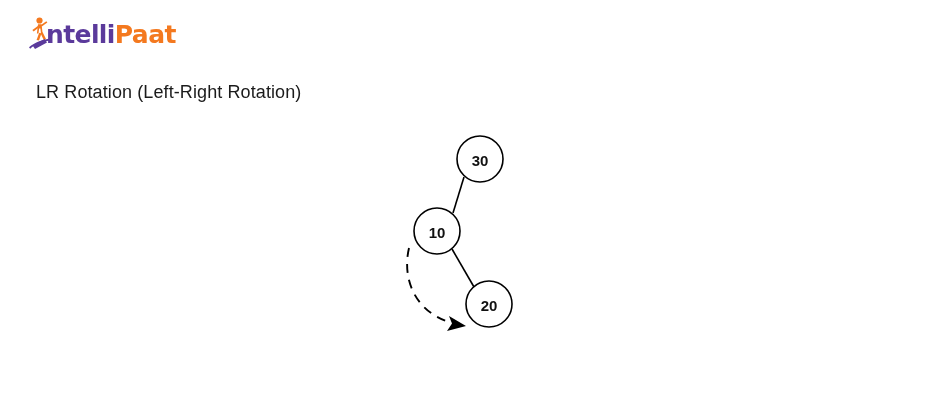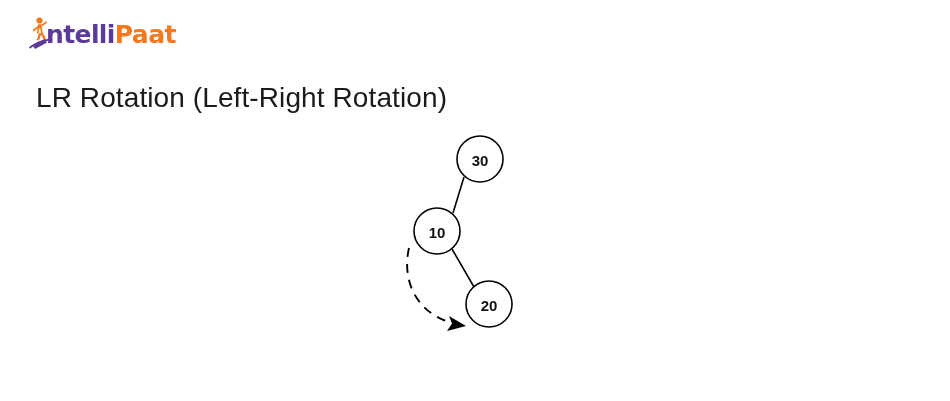--- a/index.html
+++ b/index.html
@@ -47,21 +47,21 @@
   }
   .logo-part-a { color: #5b3a9b; }
   .logo-part-b { color: #f4791f; }
 
   
   .heading {
     position: absolute;
     left: 36px;
     top: 82px;
     font-family: "Liberation Sans", sans-serif;
-    font-size: 28px;
+    font-size: 18px;
     font-weight: 500;
     color: #1b1b1b;
     letter-spacing: 0.1px;
     white-space: nowrap;
     text-align: center;
   }
 
   
   .diagram {
     position: absolute;

